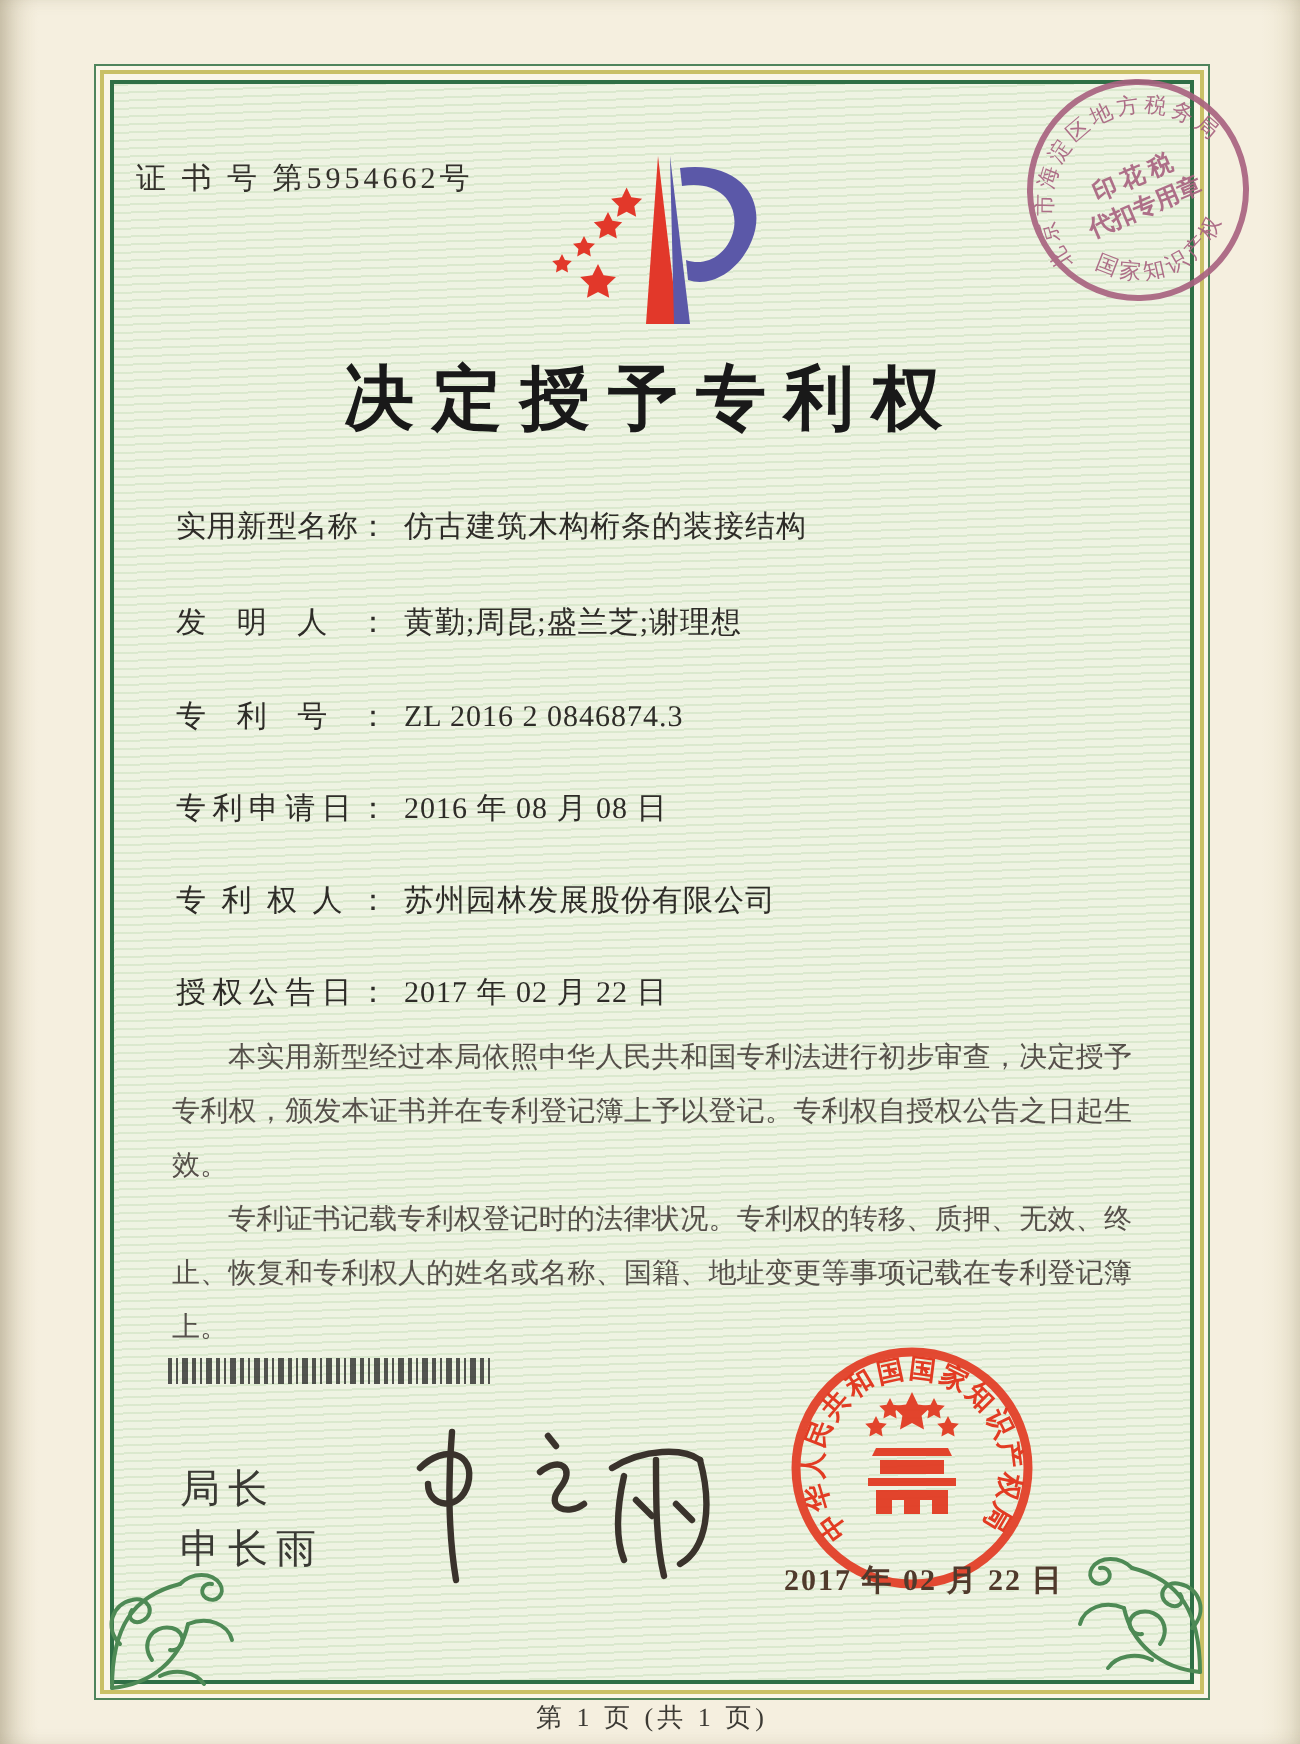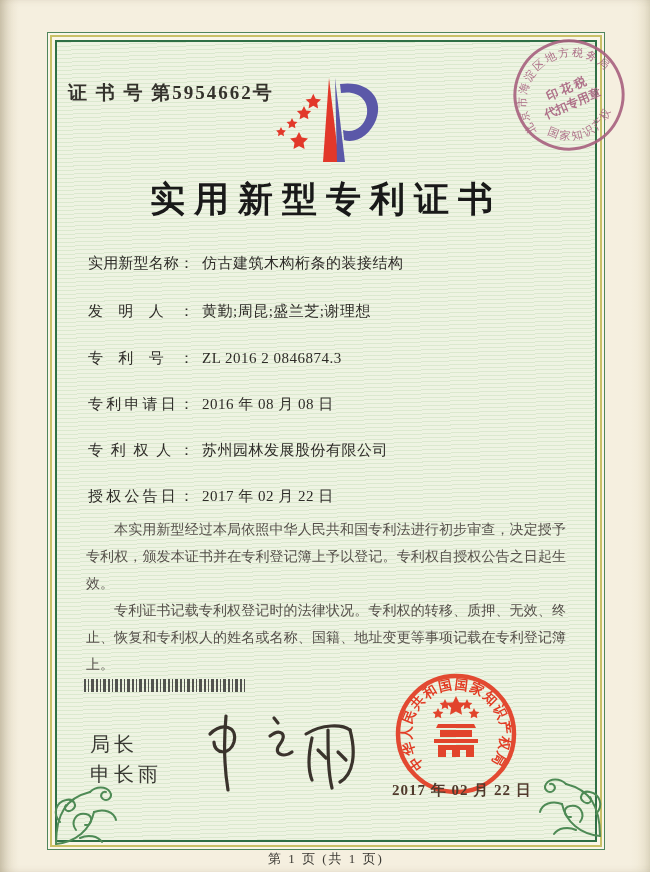--- a/index.html
+++ b/index.html
@@ -19,21 +19,21 @@
     position:absolute; left:55px; top:40px; width:542px; height:802px;
     border:2px solid #2f6f45;
     box-shadow: 0 0 0 3px #faf6e8, 0 0 0 5px #c9c066, 0 0 0 7px #faf6e8, 0 0 0 8px #4f855c;
     background-color:#eef3e2;
     background-image:repeating-linear-gradient(178deg,
       rgba(140,190,125,.20) 0px, rgba(140,190,125,.20) 1px,
       rgba(255,255,255,0) 1px, rgba(255,255,255,0) 4px);
   }
   .cert-no {
     position:absolute; left:68px; top:80px; z-index:3;
-    font-size:19px; letter-spacing:2px; color:#34322c;font-weight:bold;
+    font-size:15px; letter-spacing:2px; color:#34322c;
   }
   .logo { position:absolute; left:266px; top:70px; z-index:3; }
   .title {
     position:absolute; left:48px; top:176px; width:556px; z-index:3;
     text-align:center; font-size:35px; font-weight:bold;
     letter-spacing:9px; color:#191919;
   }
   .fields { position:absolute; left:88px; top:254px; width:470px; z-index:3; }
   .field { position:absolute; left:0; font-size:15px; white-space:nowrap; }
   .field .lbl {
@@ -106,21 +106,21 @@
     </text>
     <text font-size="11" fill="#a8617f" letter-spacing="2">
       <textPath href="#stampBottom">国家知识产权局</textPath>
     </text>
     <path id="stampTop" d="M 15,80 A 46,46 0 1 1 103,80" fill="none"></path>
     <path id="stampBottom" d="M 24,86 A 44,44 0 0 0 94,86" fill="none"></path>
     <text x="59" y="56" text-anchor="middle" font-size="12" fill="#a8617f" font-weight="bold">印 花 税</text>
     <text x="59" y="72" text-anchor="middle" font-size="12" fill="#a8617f" font-weight="bold">代扣专用章</text>
   </svg>
 
-  <div class="title">实用新型专利证书</div>
+  <div class="title">决定授予专利权</div>
 
   <div class="fields">
     <div class="field" style="top:0">
       <span class="lbl">实用新型名称：</span><span class="val">仿古建筑木构桁条的装接结构</span>
     </div>
     <div class="field" style="top:48px">
       <span class="lbl">发明人：</span><span class="val">黄勤;周昆;盛兰芝;谢理想</span>
     </div>
     <div class="field" style="top:95px">
       <span class="lbl">专利号：</span><span class="val">ZL 2016 2 0846874.3</span>

